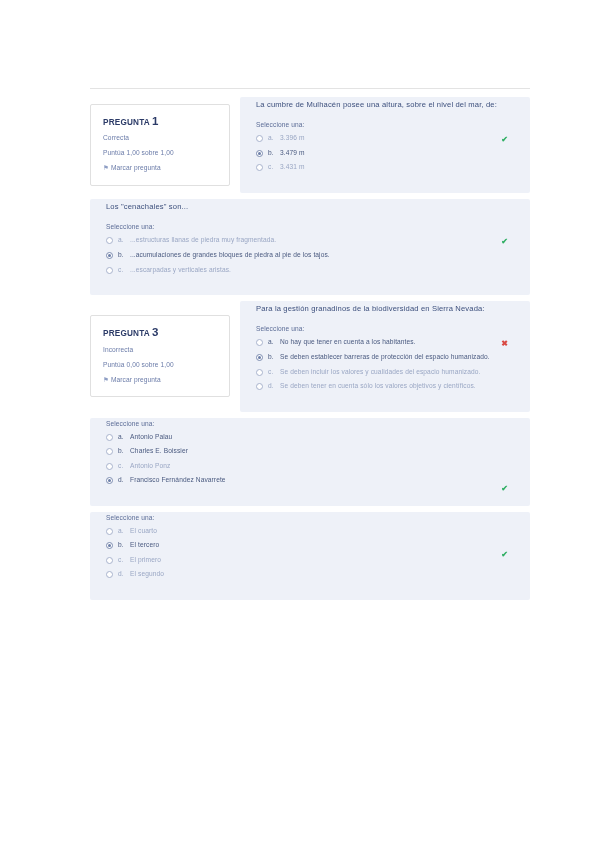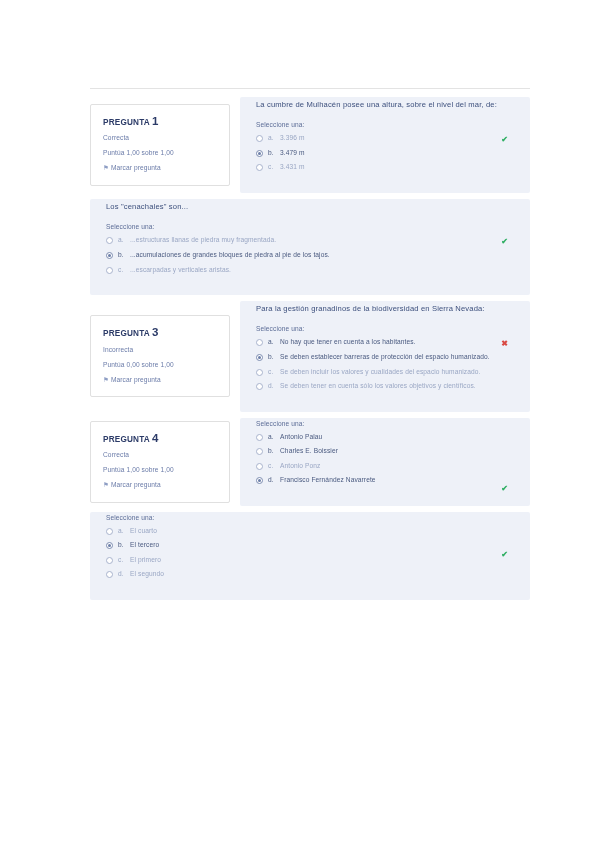--- a/index.html
+++ b/index.html
@@ -241,26 +241,20 @@
             </div>
             <div class="opt faded">
               <span class="radio"></span>
               <span class="opt-letter">d.</span>
               <span class="opt-text">Se deben tener en cuenta sólo los valores objetivos y científicos.</span>
             </div>
             <div class="mark wrong" style="top: 39px;">✖</div>
           </div>
         </div>
         <div class="qblock">
-          <div class="qinfo">
-            <div class="qinfo-title"><span>PREGUNTA</span><span class="qnum">4</span></div>
-            <div class="qinfo-row">Correcta</div>
-            <div class="qinfo-row">Puntúa 1,00 sobre 1,00</div>
-            <div class="qinfo-flag"><span class="flag-icon">⚑</span><span>Marcar pregunta</span></div>
-          </div>
           <div class="qpanel">
             <div class="select-label">Seleccione una:</div>
             <div class="opt">
               <span class="radio"></span>
               <span class="opt-letter">a.</span>
               <span class="opt-text">Antonio Palau</span>
             </div>
             <div class="opt">
               <span class="radio"></span>
               <span class="opt-letter">b.</span>

